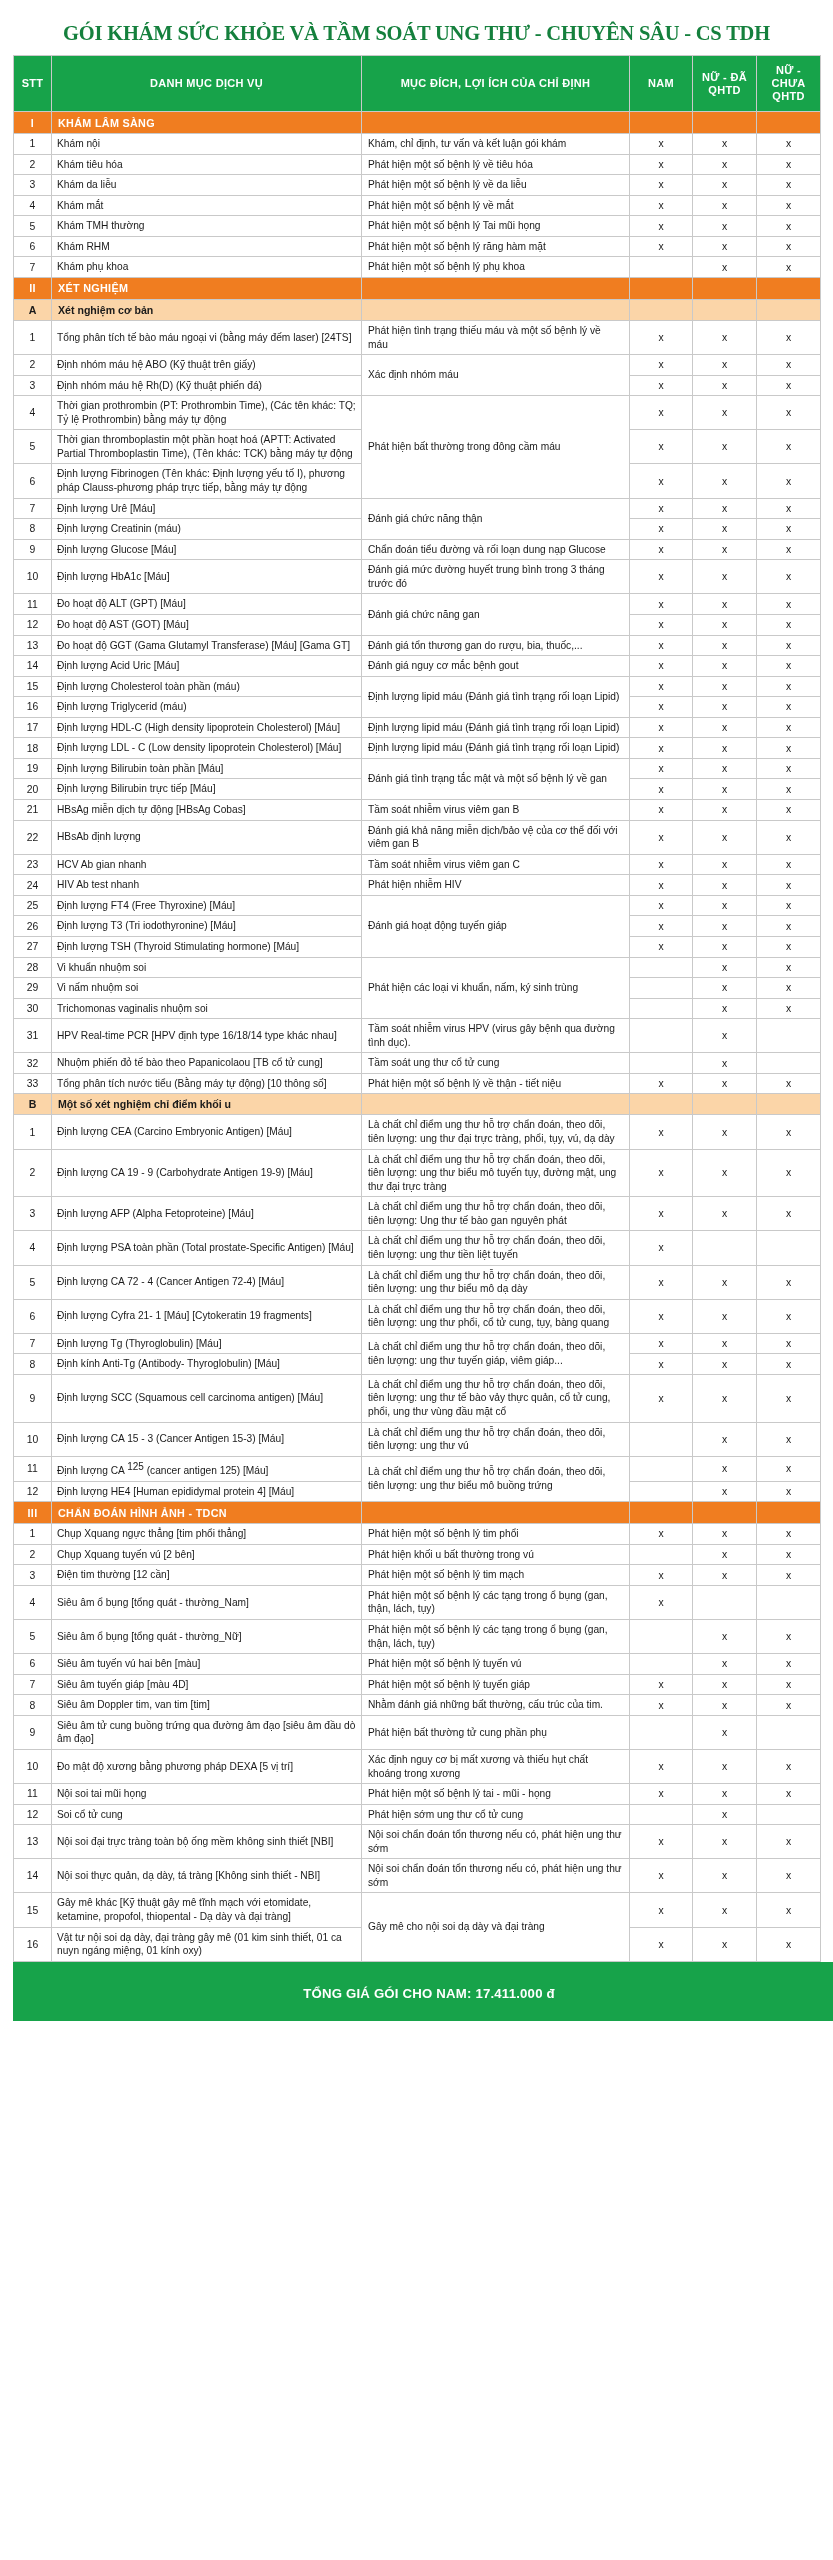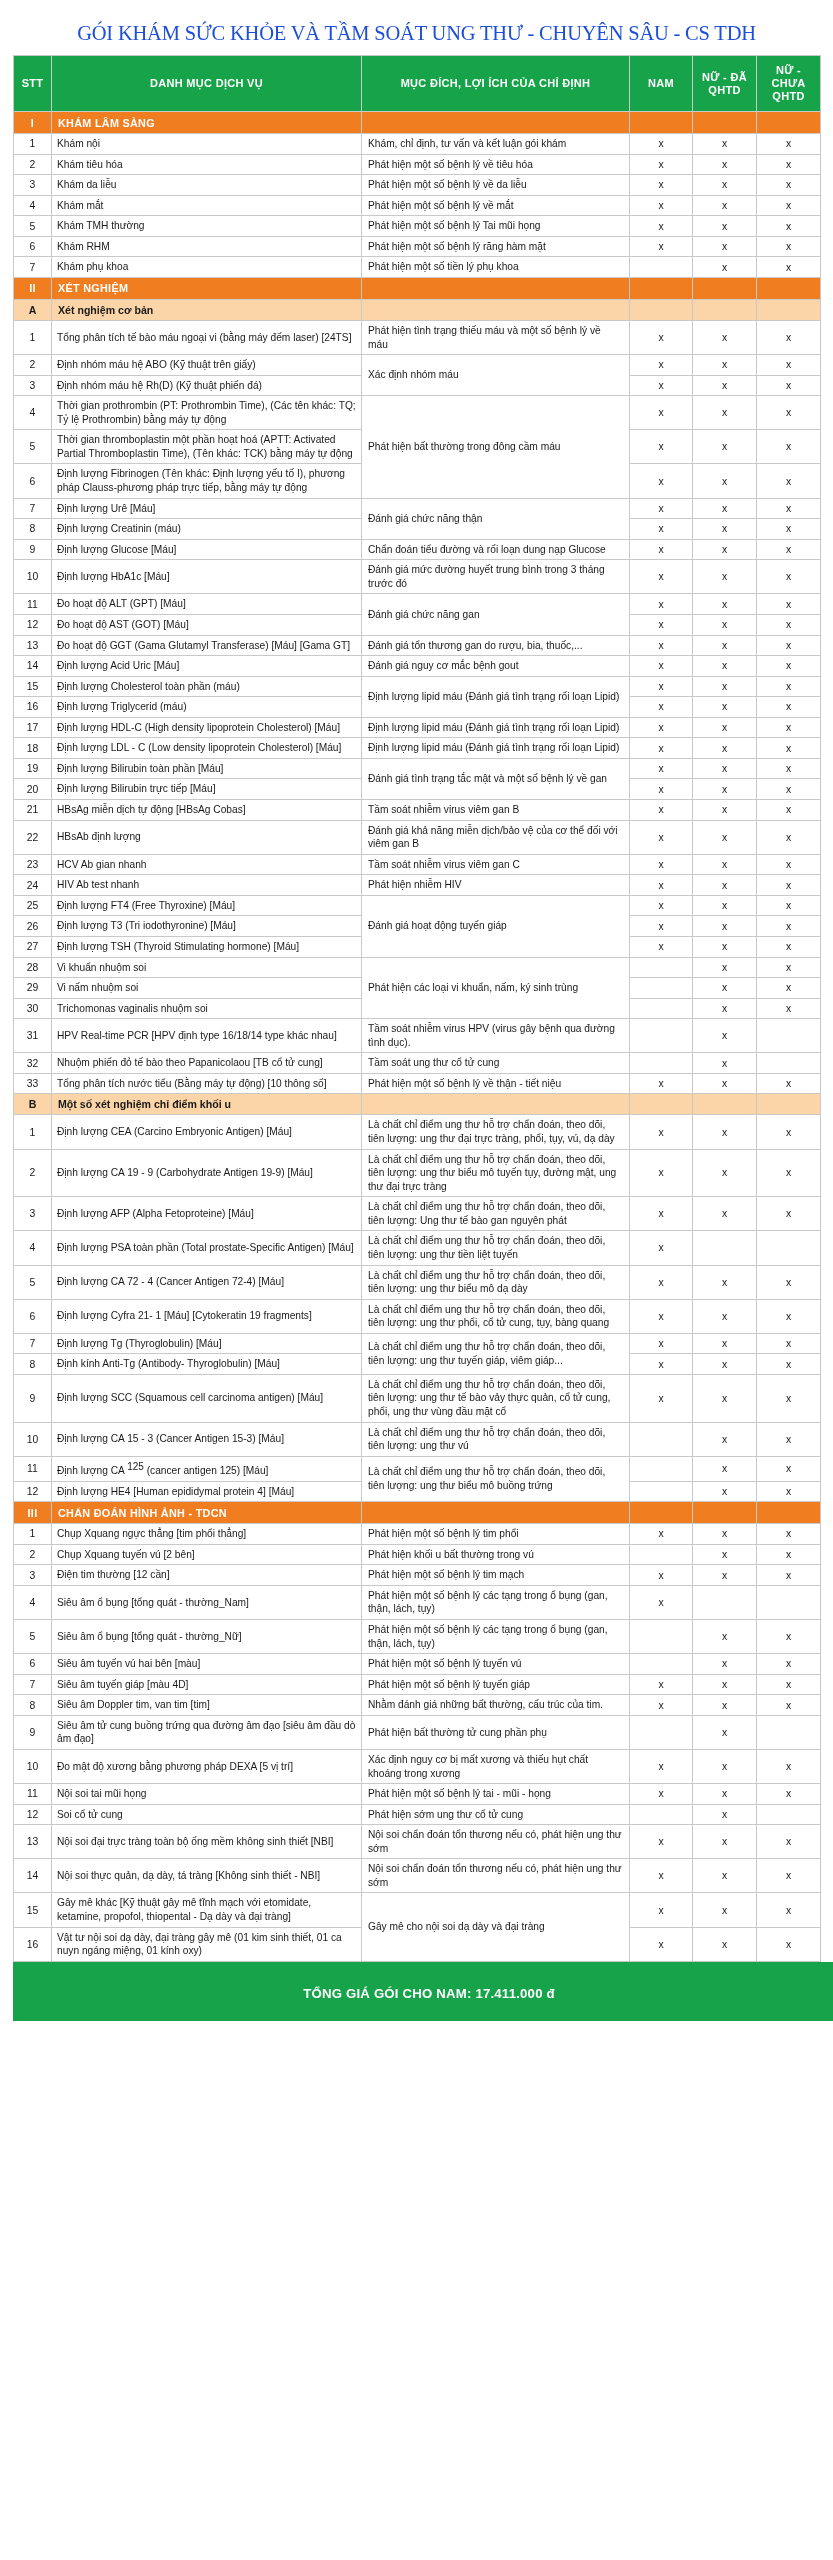--- a/index.html
+++ b/index.html
@@ -12,23 +12,23 @@
     font-family: "Liberation Sans", sans-serif;
     color: #1a1a1a;
     -webkit-font-smoothing: antialiased;
   }
   .page {
     width: 833px;
     padding: 0 13px 0 13px;
   }
   .doc-title {
     text-align: center;
-    color: #1d4ed8;
+    color: #15803d;
     font-family: "Liberation Serif", serif;
-    font-weight: normal;
+    font-weight: bold;
     font-size: 20.5px;
     letter-spacing: -0.2px;
     padding: 22px 0 10px 0;
     white-space: nowrap;
   }
   table.pkg {
     width: 807px;
     border-collapse: collapse;
     table-layout: fixed;
     font-size: 10.2px;
@@ -201,21 +201,21 @@
           <td class="stt">6</td>
           <td class="name">Khám RHM</td>
           <td class="purpose">Phát hiện một số bệnh lý răng hàm mặt</td>
           <td class="mark">x</td>
           <td class="mark">x</td>
           <td class="mark">x</td>
         </tr>
         <tr>
           <td class="stt">7</td>
           <td class="name">Khám phụ khoa</td>
-          <td class="purpose">Phát hiện một số tiền lý phụ khoa</td>
+          <td class="purpose">Phát hiện một số bệnh lý phụ khoa</td>
           <td class="mark"></td>
           <td class="mark">x</td>
           <td class="mark">x</td>
         </tr>
         <tr class="sec">
           <td class="sec-num">II</td>
           <td>XÉT NGHIỆM</td>
           <td class="blank"></td>
           <td class="blank"></td>
           <td class="blank"></td>

